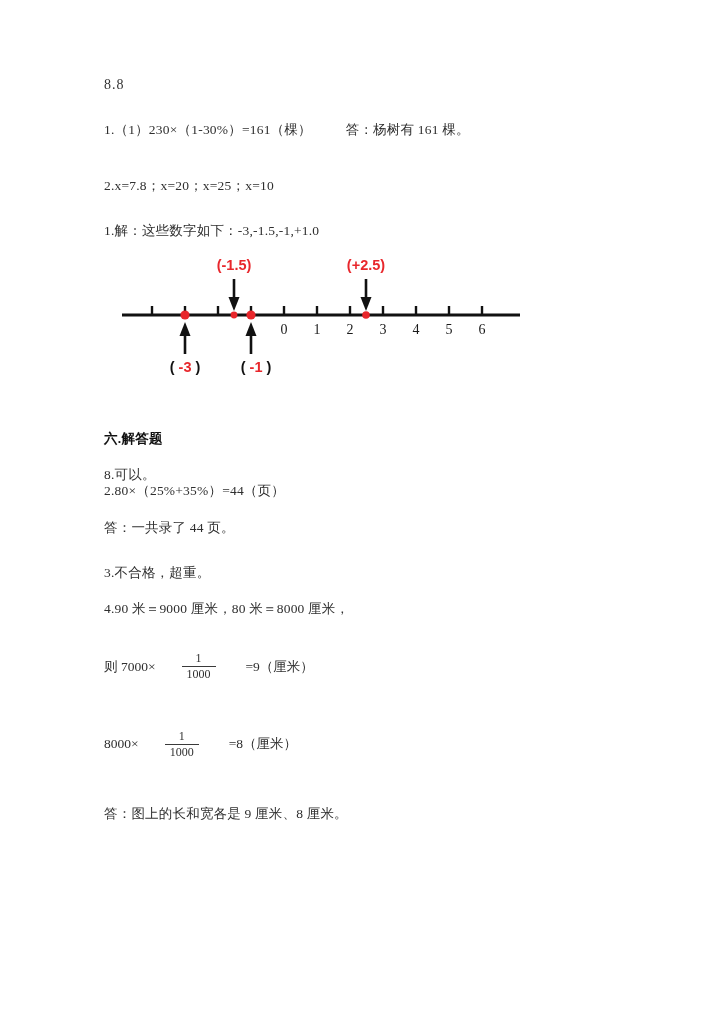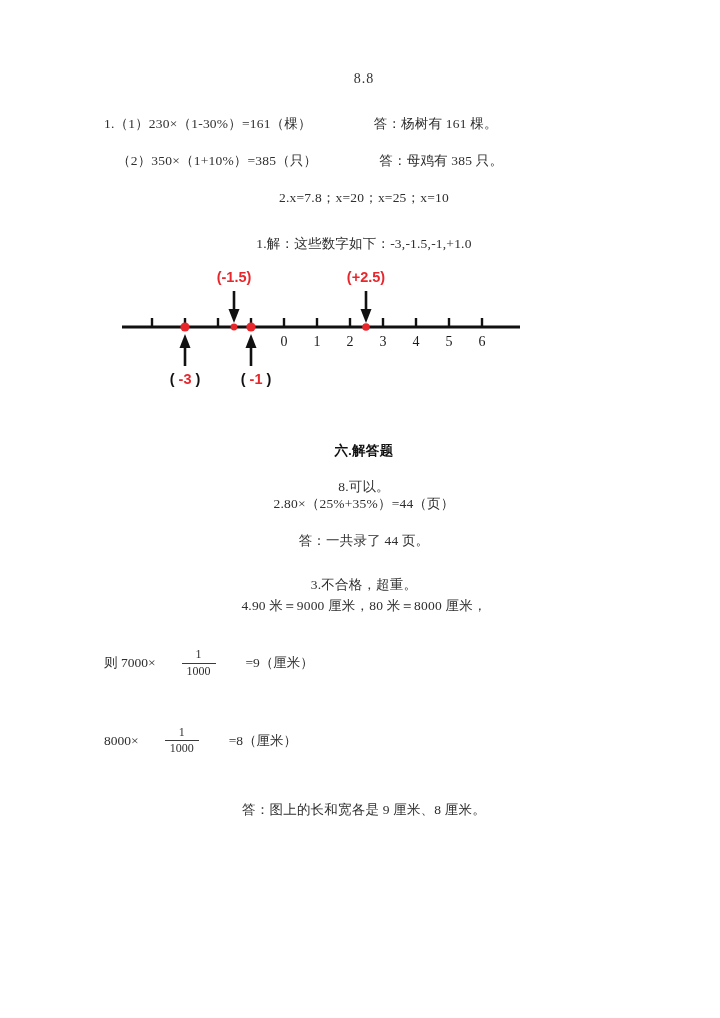--- a/index.html
+++ b/index.html
@@ -19,23 +19,22 @@
   .page {
     position: absolute;
     left: 0; top: 0;
     width: 720px;
     height: 1018px;
     background: #fff;
   }
   .content {
     position: absolute;
     left: 104px;
-    top: 70px;
+    top: 76px;
     width: 520px;
-    text-align: center;
   }
 
   
   .line {
     font-size: 13.5px;
     line-height: 1.35;
     color: #2f2f2f;
     white-space: pre;
     letter-spacing: 0.2px;
   }
@@ -51,21 +50,21 @@
   .section-head {
     font-weight: bold;
     font-size: 13.5px;
     color: #111;
     letter-spacing: 0.3px;
     margin: 0 0 19px 0;
   }
   .gap-md { height: 19px; }
   .gap-lg { height: 27px; }
 
-  .row-flex { display: flex; align-items: baseline; gap: 28px; }
+  .row-flex { display: flex; align-items: baseline; }
   .pad-left-1 { padding-left: 13px; }
 
   
   .numline-wrap {
     position: relative;
     width: 520px;
     height: 140px;
     margin-top: 12px;
     margin-bottom: 10px;
   }
@@ -137,24 +136,20 @@
     <div class="line top-num">8.8</div>
 
 
     <div class="row-flex">
       <span class="line">1.（1）230×（1-30%）=161（棵）</span>
       <span class="line" style="padding-left:34px">答：杨树有 161 棵。</span>
     </div>
 
     <div class="gap-md"></div>
 
-    <div class="row-flex pad-left-1">
-      <span class="line">（2）350×（1+10%）=385（只）</span>
-      <span class="line" style="padding-left:34px">答：母鸡有 385 只。</span>
-    </div>
 
     <div class="gap-md"></div>
 
     <div class="line">2.x=7.8；x=20；x=25；x=10</div>
 
     <div class="gap-lg"></div>
 
 
     <div class="line">1.解：这些数字如下：-3,-1.5,-1,+1.0</div>
 
@@ -223,21 +218,21 @@
     <div class="line tight">8.可以。</div>
     <div class="line tight" style="margin-top:0">2.80×（25%+35%）=44（页）</div>
 
     <div class="gap-md"></div>
 
     <div class="line">答：一共录了 44 页。</div>
 
     <div class="gap-lg"></div>
 
     <div class="line tight">3.不合格，超重。</div>
-    <div class="line tight" style="margin-top:4px">4.90 米＝9000 厘米，80 米＝8000 厘米，</div>
+    <div class="line tight" style="margin-top:20px">4.90 米＝9000 厘米，80 米＝8000 厘米，</div>
 
     <div style="height:34px"></div>
 
     <div class="frac-row">
       <span>则 7000×</span>
       <span class="frac">
         <span class="num">1</span>
         <span class="bar"></span>
         <span class="den">1000</span>
       </span>

